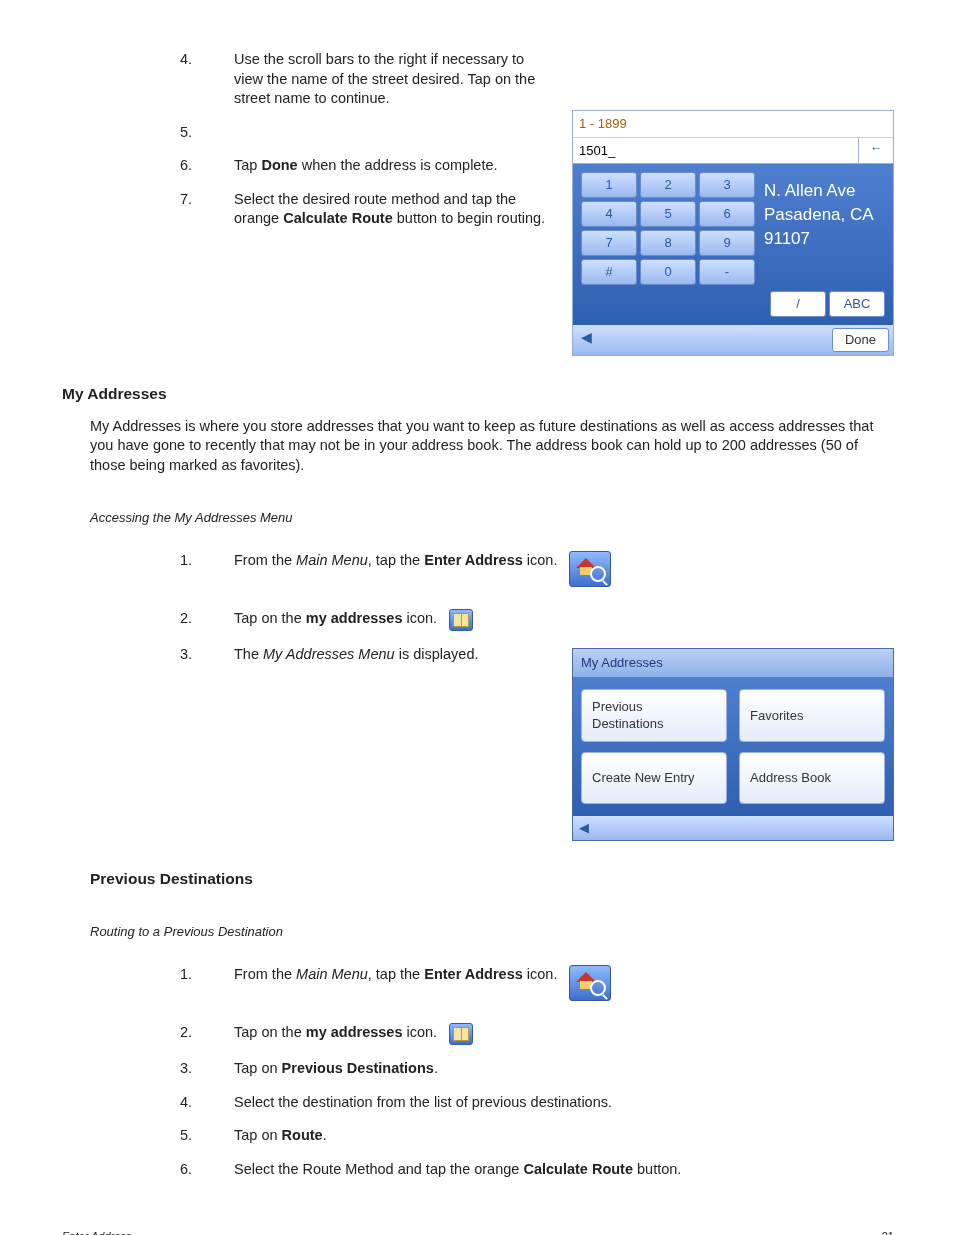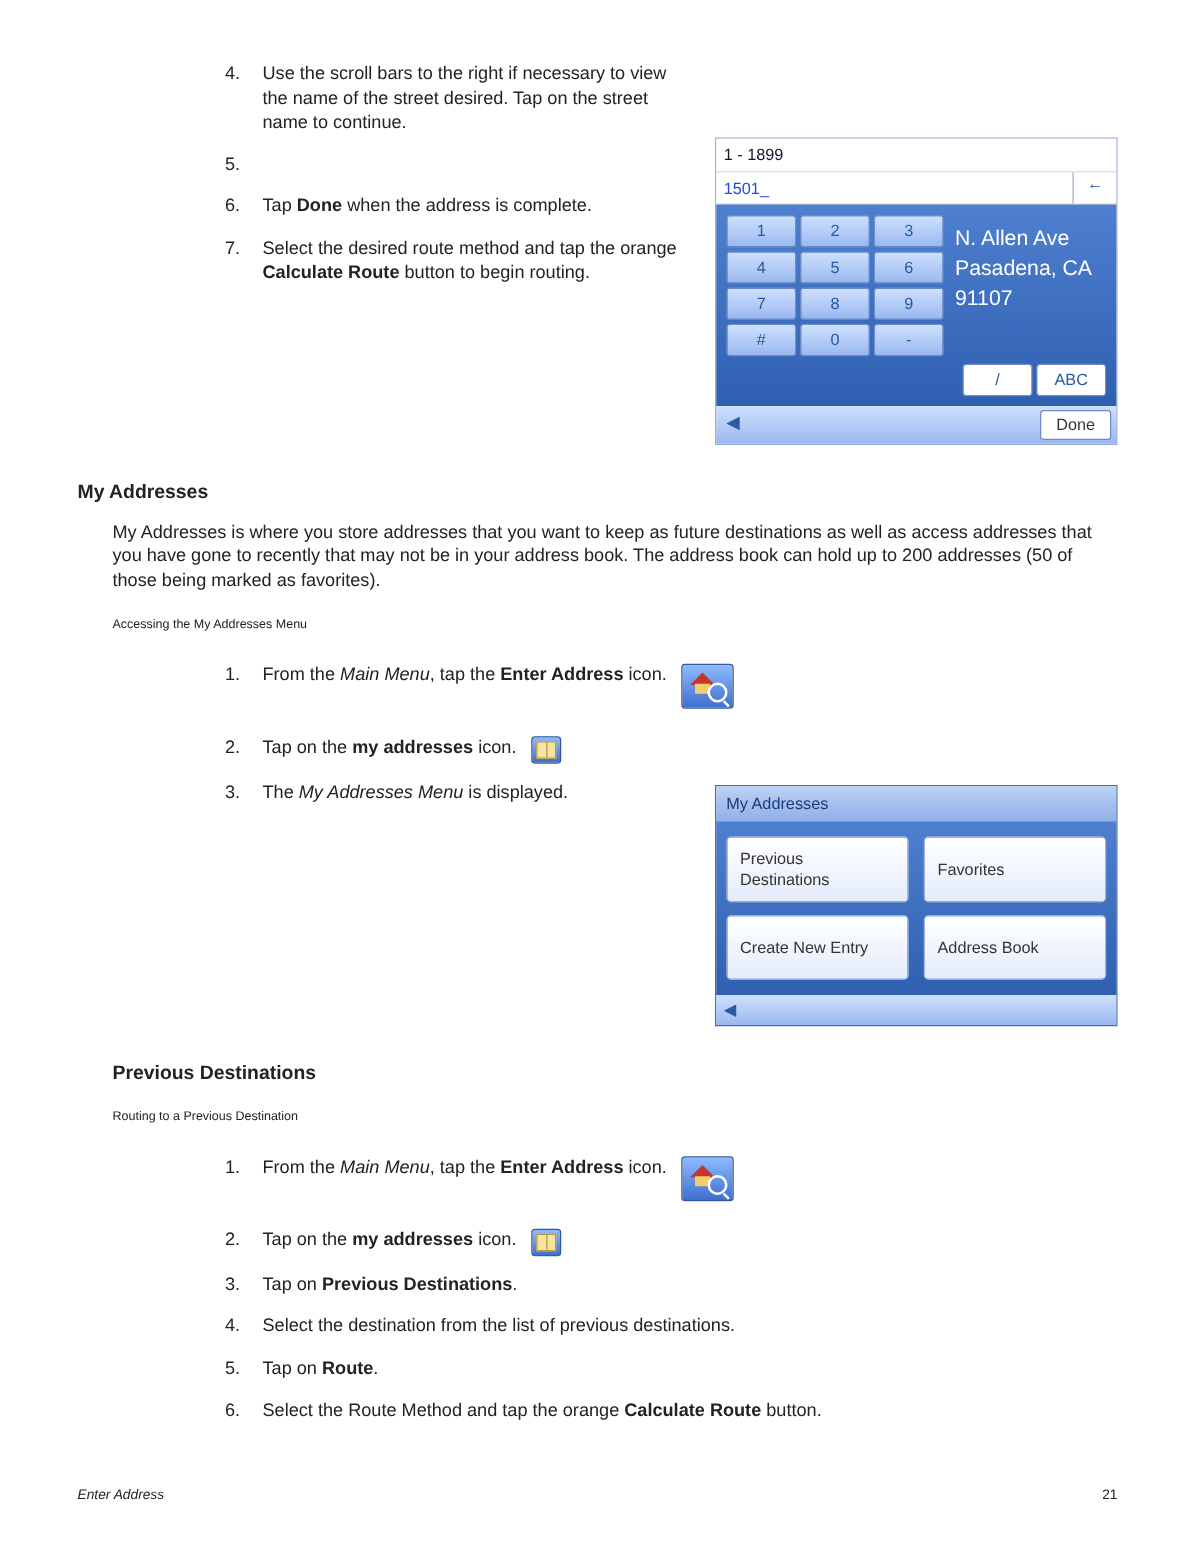--- a/index.html
+++ b/index.html
@@ -8,35 +8,35 @@
     color: #222;
     margin: 0;
     padding: 50px 60px 40px 62px;
     width: 954px;
     box-sizing: border-box;
     line-height: 1.35;
   }
   ol.main { list-style: none; padding: 0; margin: 0; }
   ol.main > li { display: flex; margin-bottom: 14px; }
   .num { width: 40px; flex: none; text-align: right; padding-right: 18px; }
-  .txt { flex: 1; }
+  .txt { flex: 1; margin-left: 24px; }
   .section-heading { font-weight: bold; font-size: 15.5px; margin: 22px 0 12px 0; }
-  .sub-heading { font-size: 10px; margin: 18px 0 24px 28px; }
+  .sub-heading { font-style: italic; font-size: 13px; margin: 34px 0 24px 28px; }
   .body-p { margin: 0 0 0 28px; }
   b { font-weight: bold; }
   i { font-style: italic; }
 
   .float-right { float: right; margin-left: 18px; margin-bottom: 6px; }
   .clear { clear: both; }
 
   
   .kp { width: 320px; border: 1px solid #9aaed0; font-size: 13px; }
-  .kp .range { background: #fff; color:#0f172a; padding:4px 6px; border-bottom:1px solid #c6d3ea;}
+  .kp .range { background: #fff; color:#a16207; padding:4px 6px; border-bottom:1px solid #c6d3ea;}
   .kp .inputrow { display:flex; background:#fff; border-bottom:1px solid #9aaed0;}
-  .kp .inputrow .val { flex:1; color:#1d4ed8; padding:4px 6px; }
+  .kp .inputrow .val { flex:1; color:#000000; padding:4px 6px; }
   .kp .inputrow .bk { width:34px; text-align:center; border-left:1px solid #9aaed0; color:#2a5aa0;}
   .kp .body { background: linear-gradient(#4f7fcf,#2f5fb0); padding:5px; }
   .kp .grid { display:flex; }
   .kp table { border-collapse:separate; border-spacing:3px; }
   .kp td.key { width:52px; height:22px; background:linear-gradient(#cfe0ff,#9ab8ef); border:1px solid #6a8cc8; border-radius:3px; text-align:center; color:#2a5aa0; font-size:13px;}
   .kp .addr { flex:1; color:#fff; font-size:17px; padding:10px 4px 0 6px; line-height:1.4;}
   .kp .foot { background:linear-gradient(#cfe0ff,#9ab8ef); display:flex; padding:3px 4px; }
   .kp .foot .tri { color:#2a5aa0; font-size:14px; padding:0 4px;}
   .kp .foot .sp { flex:1;}
   .kp .foot .done { background:#fff; border:1px solid #6a8cc8; border-radius:3px; padding:2px 12px; color:#333; font-size:13px;}

